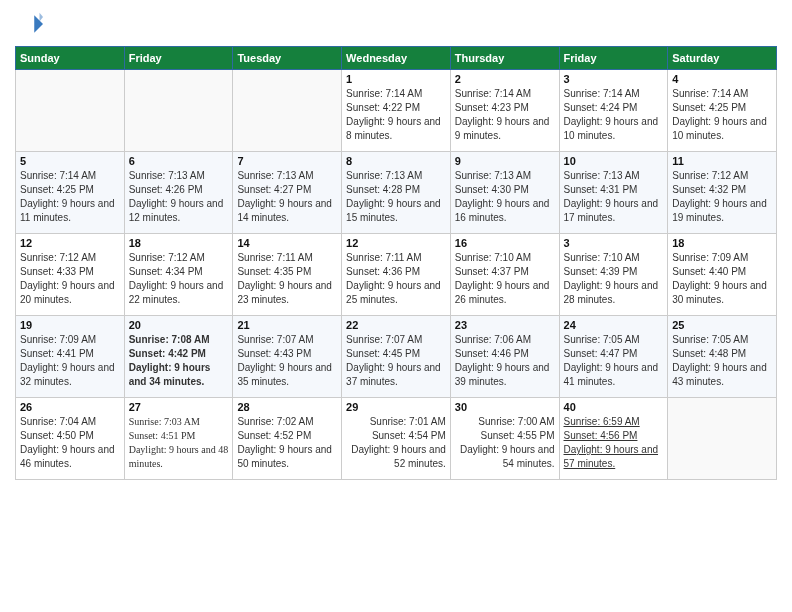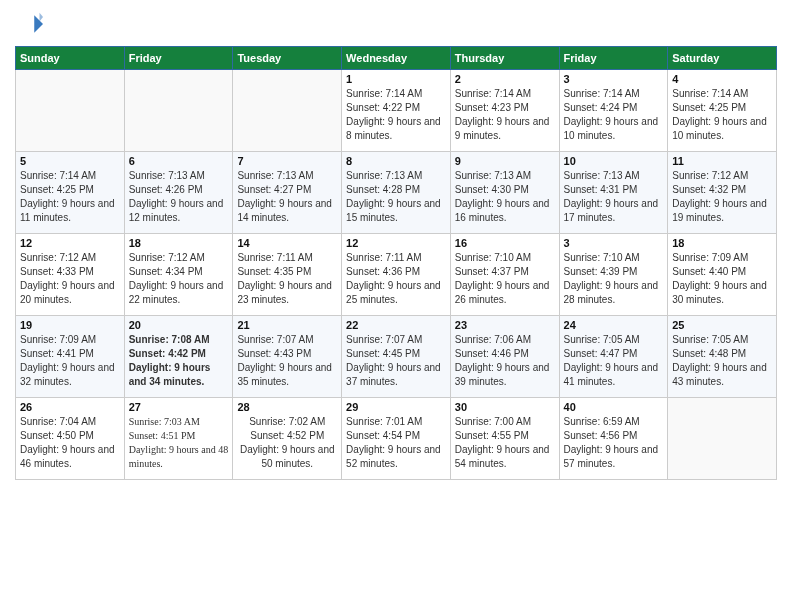--- a/index.html
+++ b/index.html
@@ -286,39 +286,39 @@
 Daylight: 9 hours and 46 minutes.</div>
           </td>
           <td>
             <div class="day-number">27</div>
             <div class="day-info" style="white-space: pre-line; font-family: Liberation Serif, serif;">Sunrise: 7:03 AM
 Sunset: 4:51 PM
 Daylight: 9 hours and 48 minutes.</div>
           </td>
           <td>
             <div class="day-number">28</div>
-            <div class="day-info" style="white-space: pre-line; text-align: center;">Sunrise: 7:02 AM
+            <div class="day-info" style="white-space: pre-line;">Sunrise: 7:02 AM
 Sunset: 4:52 PM
 Daylight: 9 hours and 50 minutes.</div>
           </td>
           <td>
             <div class="day-number">29</div>
-            <div class="day-info" style="white-space: pre-line;">Sunrise: 7:01 AM
+            <div class="day-info" style="white-space: pre-line; text-align: right;">Sunrise: 7:01 AM
 Sunset: 4:54 PM
 Daylight: 9 hours and 52 minutes.</div>
           </td>
           <td>
             <div class="day-number">30</div>
-            <div class="day-info" style="white-space: pre-line;">Sunrise: 7:00 AM
+            <div class="day-info" style="white-space: pre-line; text-align: right;">Sunrise: 7:00 AM
 Sunset: 4:55 PM
 Daylight: 9 hours and 54 minutes.</div>
           </td>
           <td>
             <div class="day-number">40</div>
-            <div class="day-info" style="white-space: pre-line;">Sunrise: 6:59 AM
+            <div class="day-info" style="white-space: pre-line; text-decoration: underline;">Sunrise: 6:59 AM
 Sunset: 4:56 PM
 Daylight: 9 hours and 57 minutes.</div>
           </td>
           <td class="empty-cell"></td>
         </tr>
       </tbody>
   </table>
 </div>
 
 </body></html>

